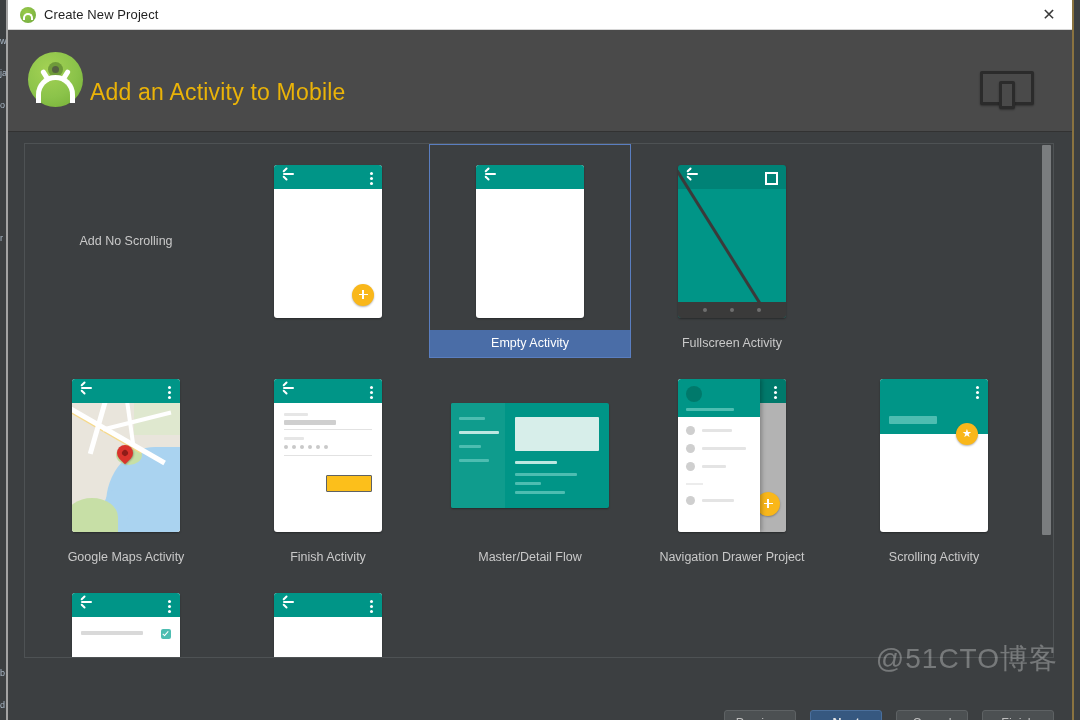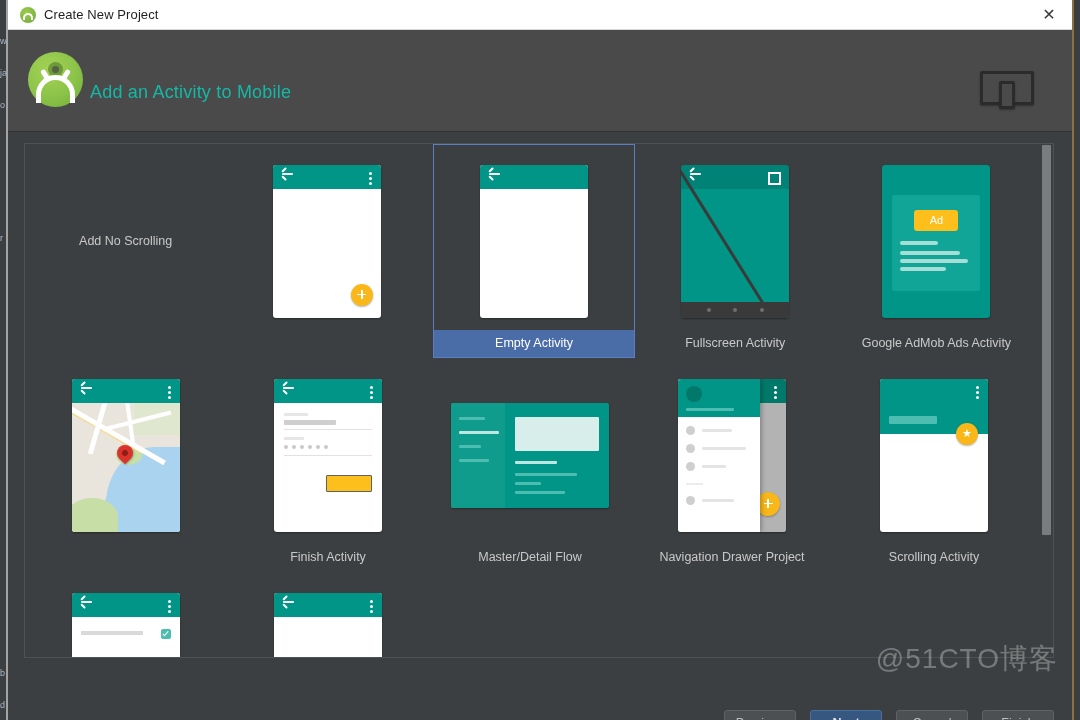--- a/index.html
+++ b/index.html
@@ -110,21 +110,21 @@
   .header .logo .legs::after {
     content: ""; position: absolute; top: -11px;
     width: 5px; height: 13px; background: #ffffff; border-radius: 3px;
   }
   .header .logo .legs::before { left: 2px; transform: rotate(-32deg); }
   .header .logo .legs::after  { right: 2px; transform: rotate(32deg); }
 
   .header .htitle {
     position: absolute; left: 82px; top: 62px;
     transform: translateY(-50%);
-    font-size: 18px; color: #14b8a6; font-weight: 400;
+    font-size: 23px; color: #eab308; font-weight: 400;
     letter-spacing: .2px;
   }
   .header .deviceicon {
     position: absolute; right: 38px; top: 60px;
     transform: translateY(-50%);
     width: 54px; height: 38px;
   }
   .header .deviceicon .tablet {
     position: absolute; left: 0; top: 0;
     width: 54px; height: 34px;
@@ -152,21 +152,21 @@
     width: 1012px;
   }
   .row { display: flex; }
   .cell {
     width: 202px;
     box-sizing: border-box;
     padding-top: 8px;
     display: flex; flex-direction: column; align-items: center;
     cursor: default;
   }
-  .cell.selected { outline: 1px solid #5a7ec0; outline-offset: -1px; margin-left: 6px; }
+  .cell.selected { outline: 1px solid #5a7ec0; outline-offset: -1px; }
   .thumb-wrap {
     height: 178px;
     display: flex; align-items: center; justify-content: center;
     width: 100%;
   }
   .cell .label {
     width: 100%;
     text-align: center;
     font-size: 12.5px;
     color: #c9c9c9;
@@ -537,34 +537,20 @@
               <div class="navbar">
                   <i></i>
                   <i></i>
                   <i></i>
                 </div>
             </div>
           </div>
           <div class="label">Fullscreen Activity</div>
         </div>
 
-        <div class="cell">
-          <div class="thumb-wrap">
-            <div class="phone admob">
-              <div class="card">
-                <div class="adbadge">Ad</div>
-                <div class="ln" style="left:8px;top:46px;width:38px;"></div>
-                <div class="ln" style="left:8px;top:56px;width:60px;"></div>
-                <div class="ln" style="left:8px;top:64px;width:68px;"></div>
-                <div class="ln" style="left:8px;top:72px;width:46px;"></div>
-              </div>
-            </div>
-          </div>
-          <div class="label">Google AdMob Ads Activity</div>
-        </div>
       </div>
 
       <div class="row">
 
         <div class="cell">
           <div class="thumb-wrap">
             <div class="phone maps">
               <div class="appbar"></div>
               <div class="back"></div>
               <div class="kebab"></div>
@@ -576,20 +562,21 @@
                 <div class="park2"></div>
                 <div class="rdy" style="left:-12px;top:24px;width:88px;height:5px;transform:rotate(30deg);"></div>
                 <div class="rd" style="left:-10px;top:30px;width:110px;height:5px;transform:rotate(30deg);"></div>
                 <div class="rd" style="left:24px;top:-8px;width:5px;height:60px;transform:rotate(16deg);"></div>
                 <div class="rd" style="left:56px;top:-6px;width:4px;height:50px;transform:rotate(-8deg);"></div>
                 <div class="rd" style="left:30px;top:16px;width:70px;height:4px;transform:rotate(-14deg);"></div>
                 <div class="pin"></div>
               </div>
             </div>
           </div>
+          <div class="label">Google Maps Activity</div>
         </div>
 
         <div class="cell">
           <div class="thumb-wrap">
             <div class="phone login">
               <div class="appbar"></div>
               <div class="back"></div>
               <div class="kebab"></div>
               <div class="hint" style="left:10px;top:34px;width:24px;"></div>
               <div class="val" style="left:10px;top:41px;width:52px;"></div>

